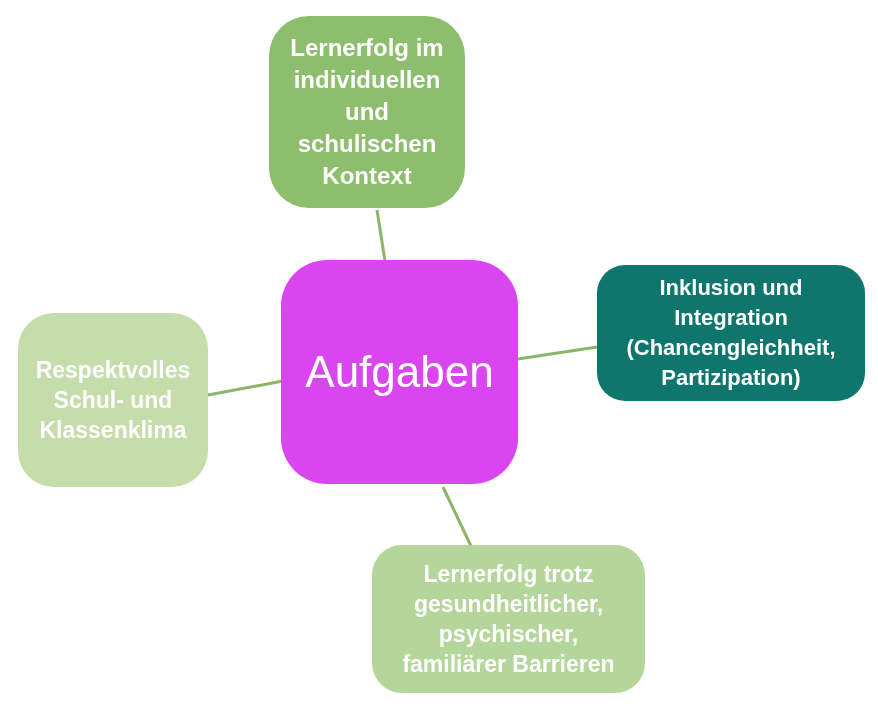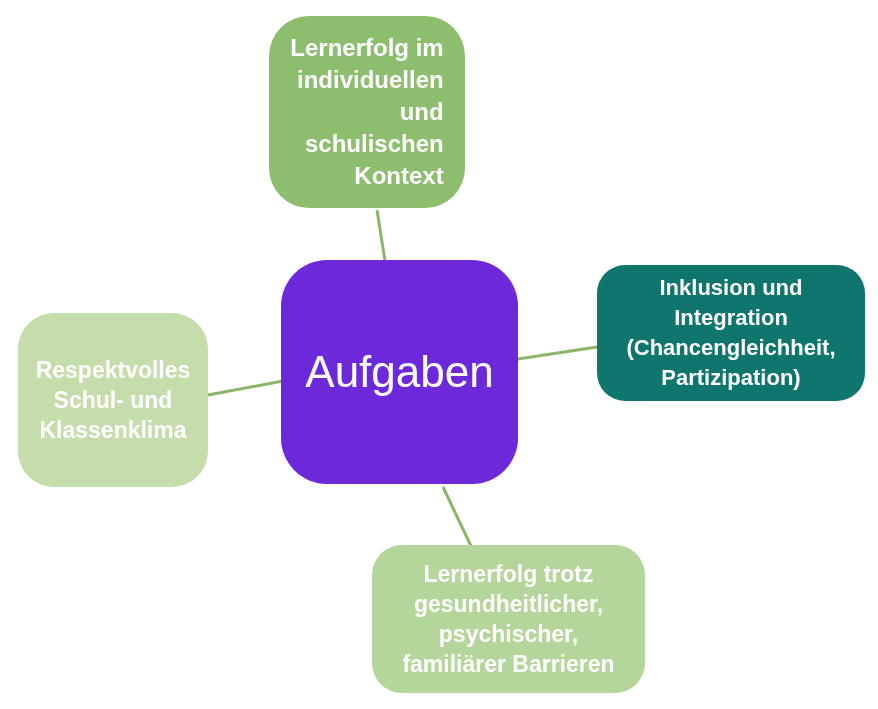--- a/index.html
+++ b/index.html
@@ -72,29 +72,29 @@
 
 <div id="canvas" style="background: rgb(255, 255, 255);">
 
   <svg id="connectors" width="878" height="709" viewBox="0 0 878 709">
     <line x1="377" y1="210" x2="385" y2="261" stroke-width="3" stroke="#8BB569"></line>
     <line x1="518" y1="359" x2="597" y2="347" stroke-width="3" stroke="#8BB569"></line>
     <line x1="208" y1="395" x2="283" y2="381" stroke-width="3" stroke="#8BB569"></line>
     <line x1="443" y1="487" x2="471" y2="546" stroke-width="3" stroke="#8BB569"></line>
   </svg>
 
-  <div class="node node-top" style="background: rgb(140, 190, 109); text-align: right;">
+  <div class="node node-top" style="background: rgb(140, 190, 109);">
     <span class="node-label">Lernerfolg im
 individuellen
 und
 schulischen
 Kontext</span>
   </div>
 
-  <div class="node node-center" style="background: #6d28d9;">
+  <div class="node node-center" style="background: #d946ef;">
     <span class="node-label">Aufgaben</span>
   </div>
 
   <div class="node node-right" style="background: #0f766e;">
     <span class="node-label">Inklusion und
 Integration
 (Chancengleichheit,
 Partizipation)</span>
   </div>
 

